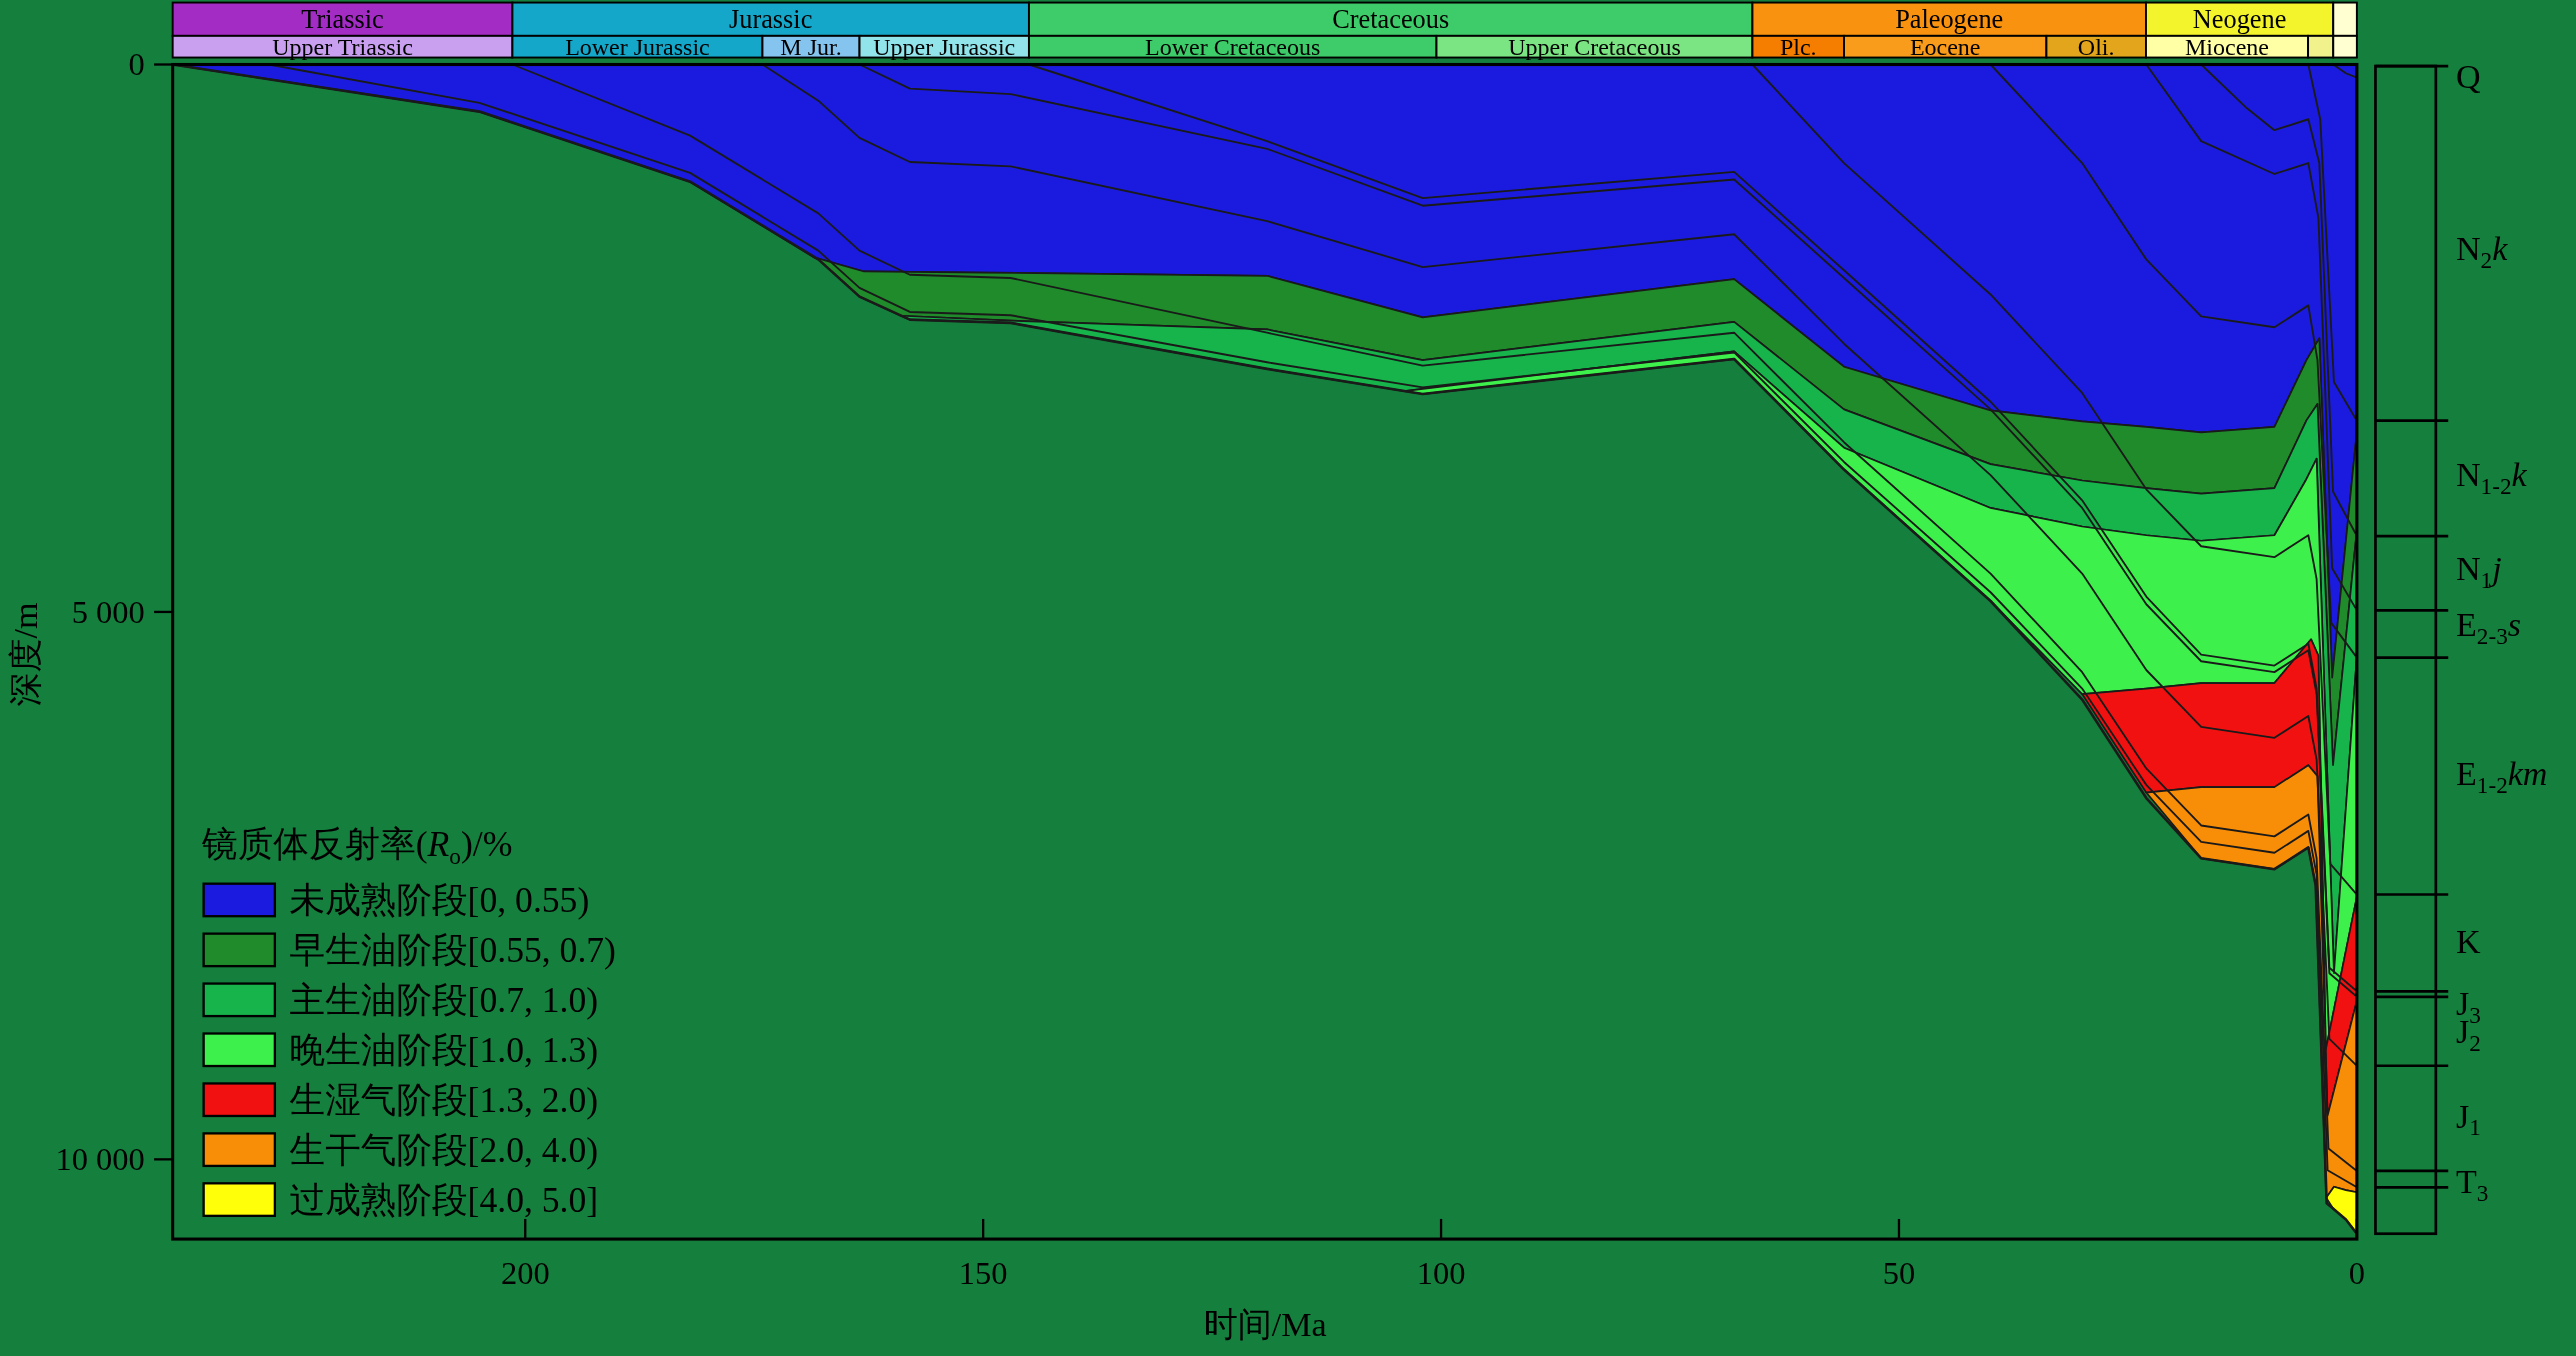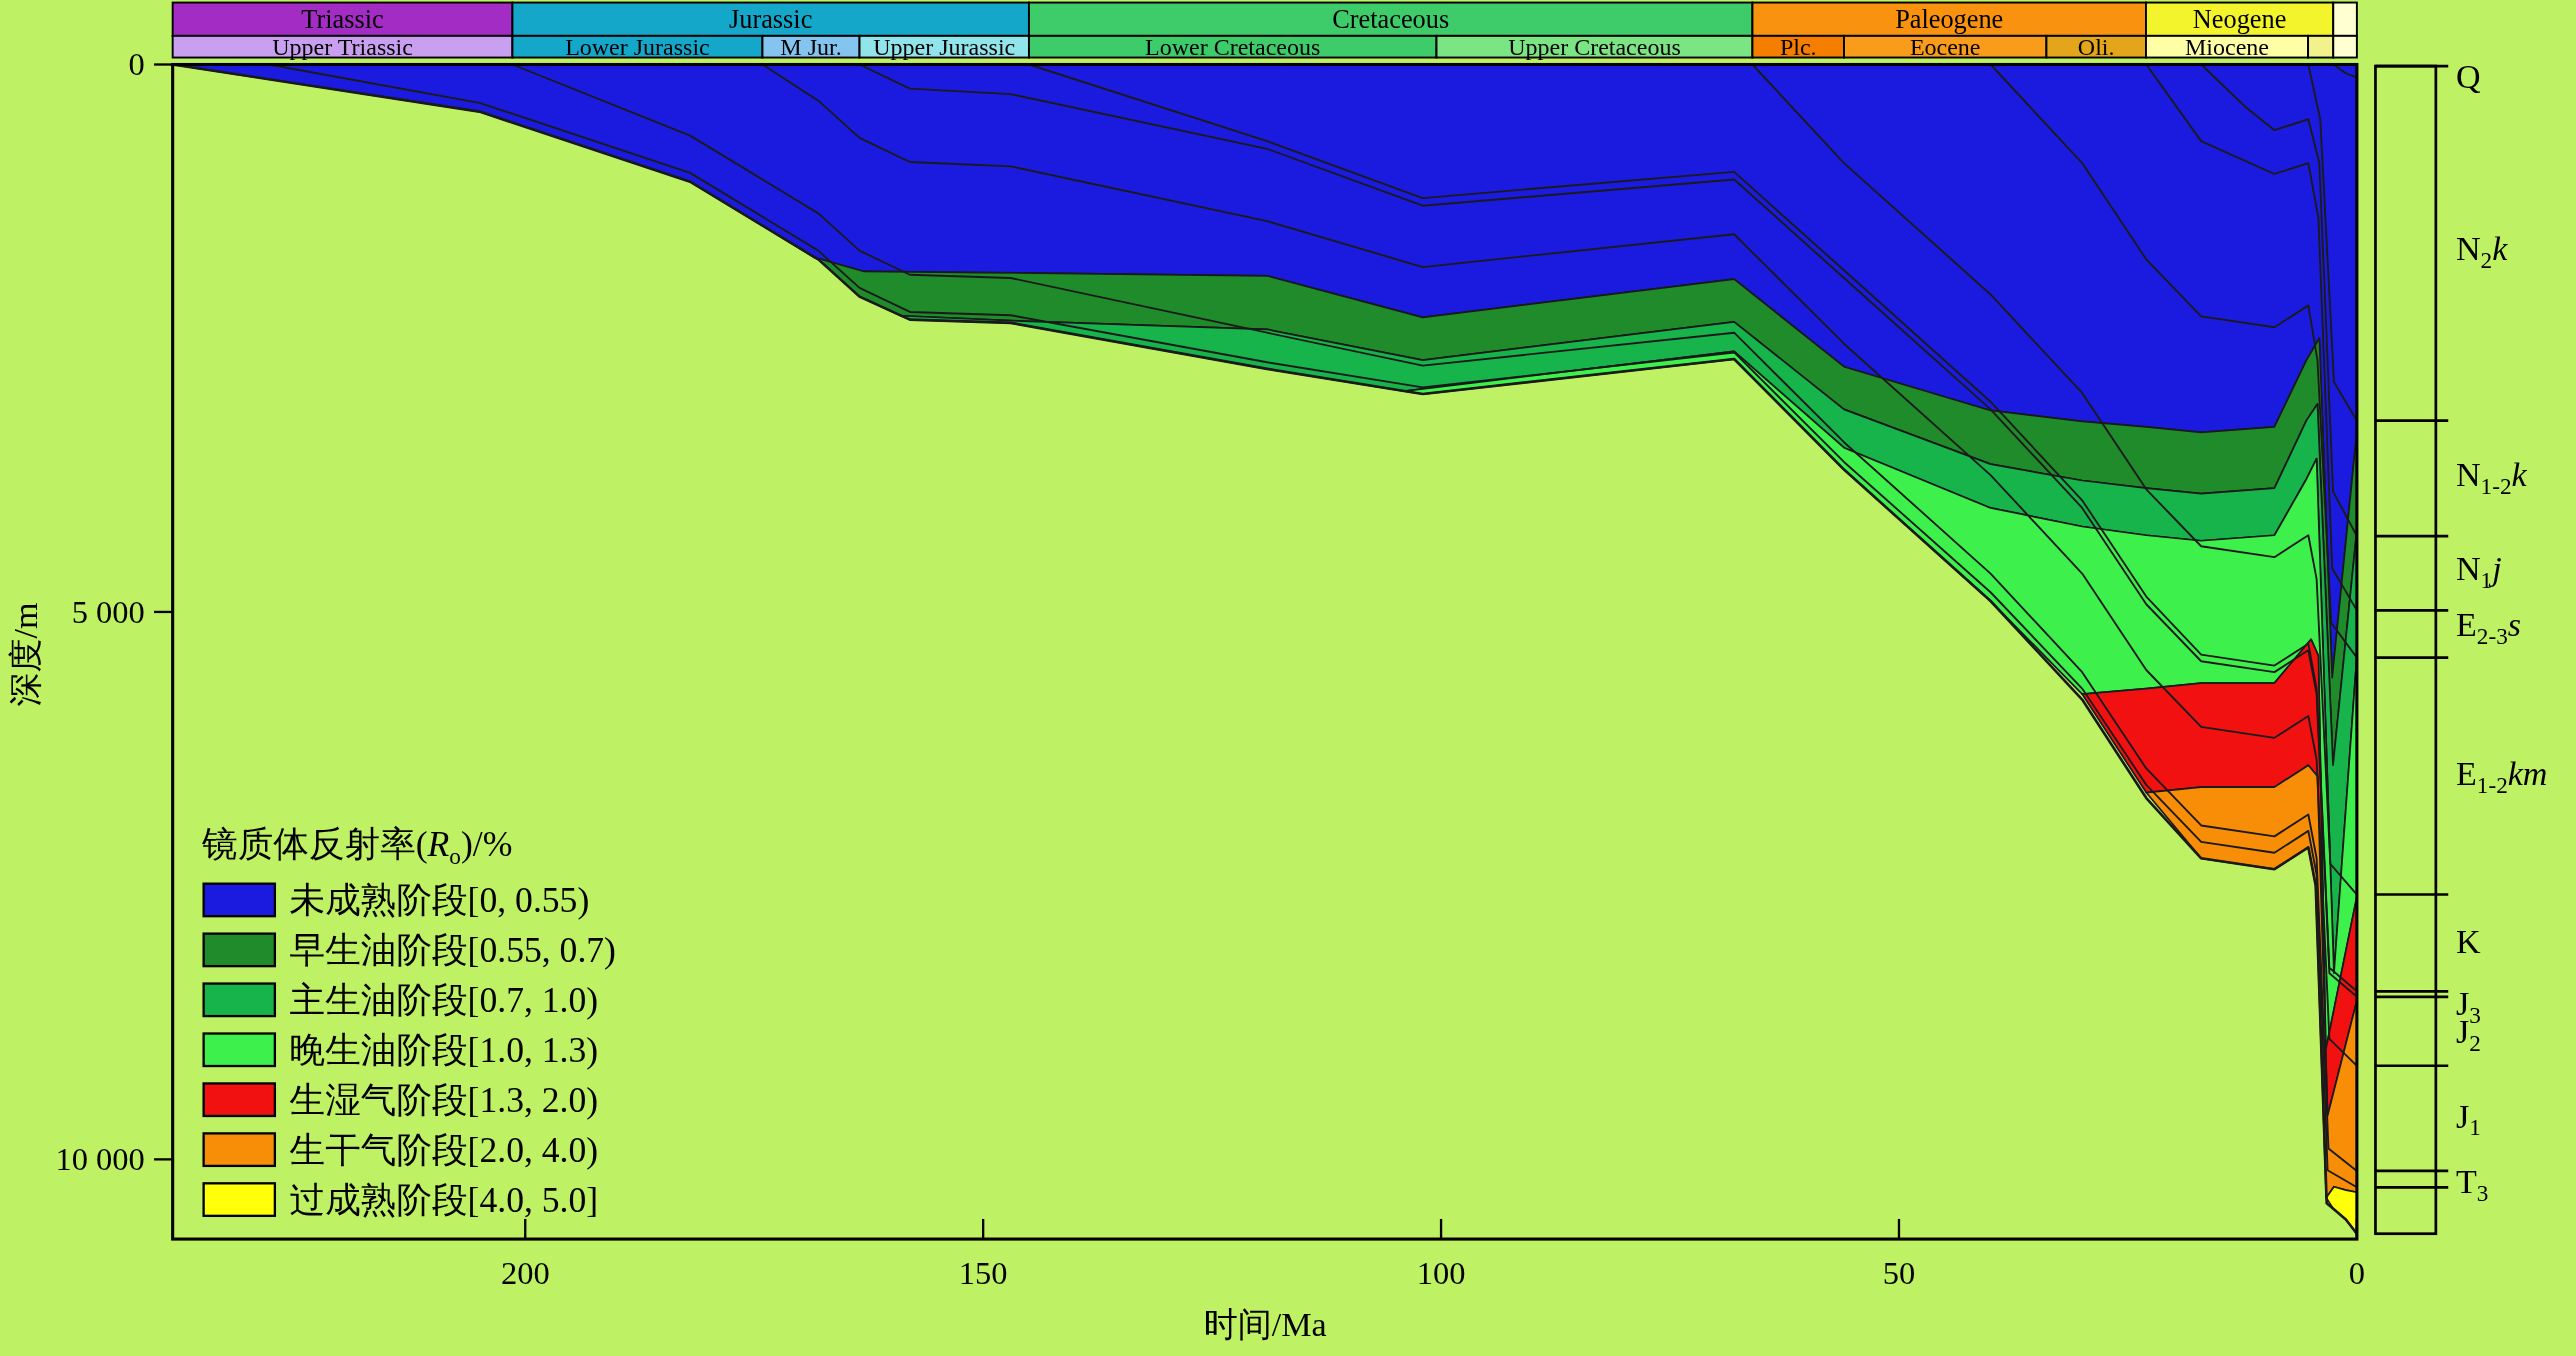--- a/index.html
+++ b/index.html
@@ -1,17 +1,17 @@
 <!DOCTYPE html>
 <html style="font-size:12.4px"><head>
 <meta charset="utf-8">
 <style>
   html,body{margin:0;padding:0;background:#ffffff;}
   body{font-family:"Liberation Serif","DejaVu Serif",serif;}
-  #stage{position:relative;width:2576px;height:1357px;background:#bef264;overflow:hidden;}
+  #stage{position:relative;width:2576px;height:1357px;background:#15803d;overflow:hidden;}
   svg text{font-family:"Liberation Serif","DejaVu Serif",serif;fill:#000;}
   .bar-label1{font-size:34px;}
   .bar-label2{font-size:31px;}
   .tick-label{font-size:42px;}
   .axis-title{font-size:44px;}
   .legend-title{font-size:46px;}
   .legend-item{font-size:46px;}
   .strat-label{font-size:44px;}
 </style>
 </head>

